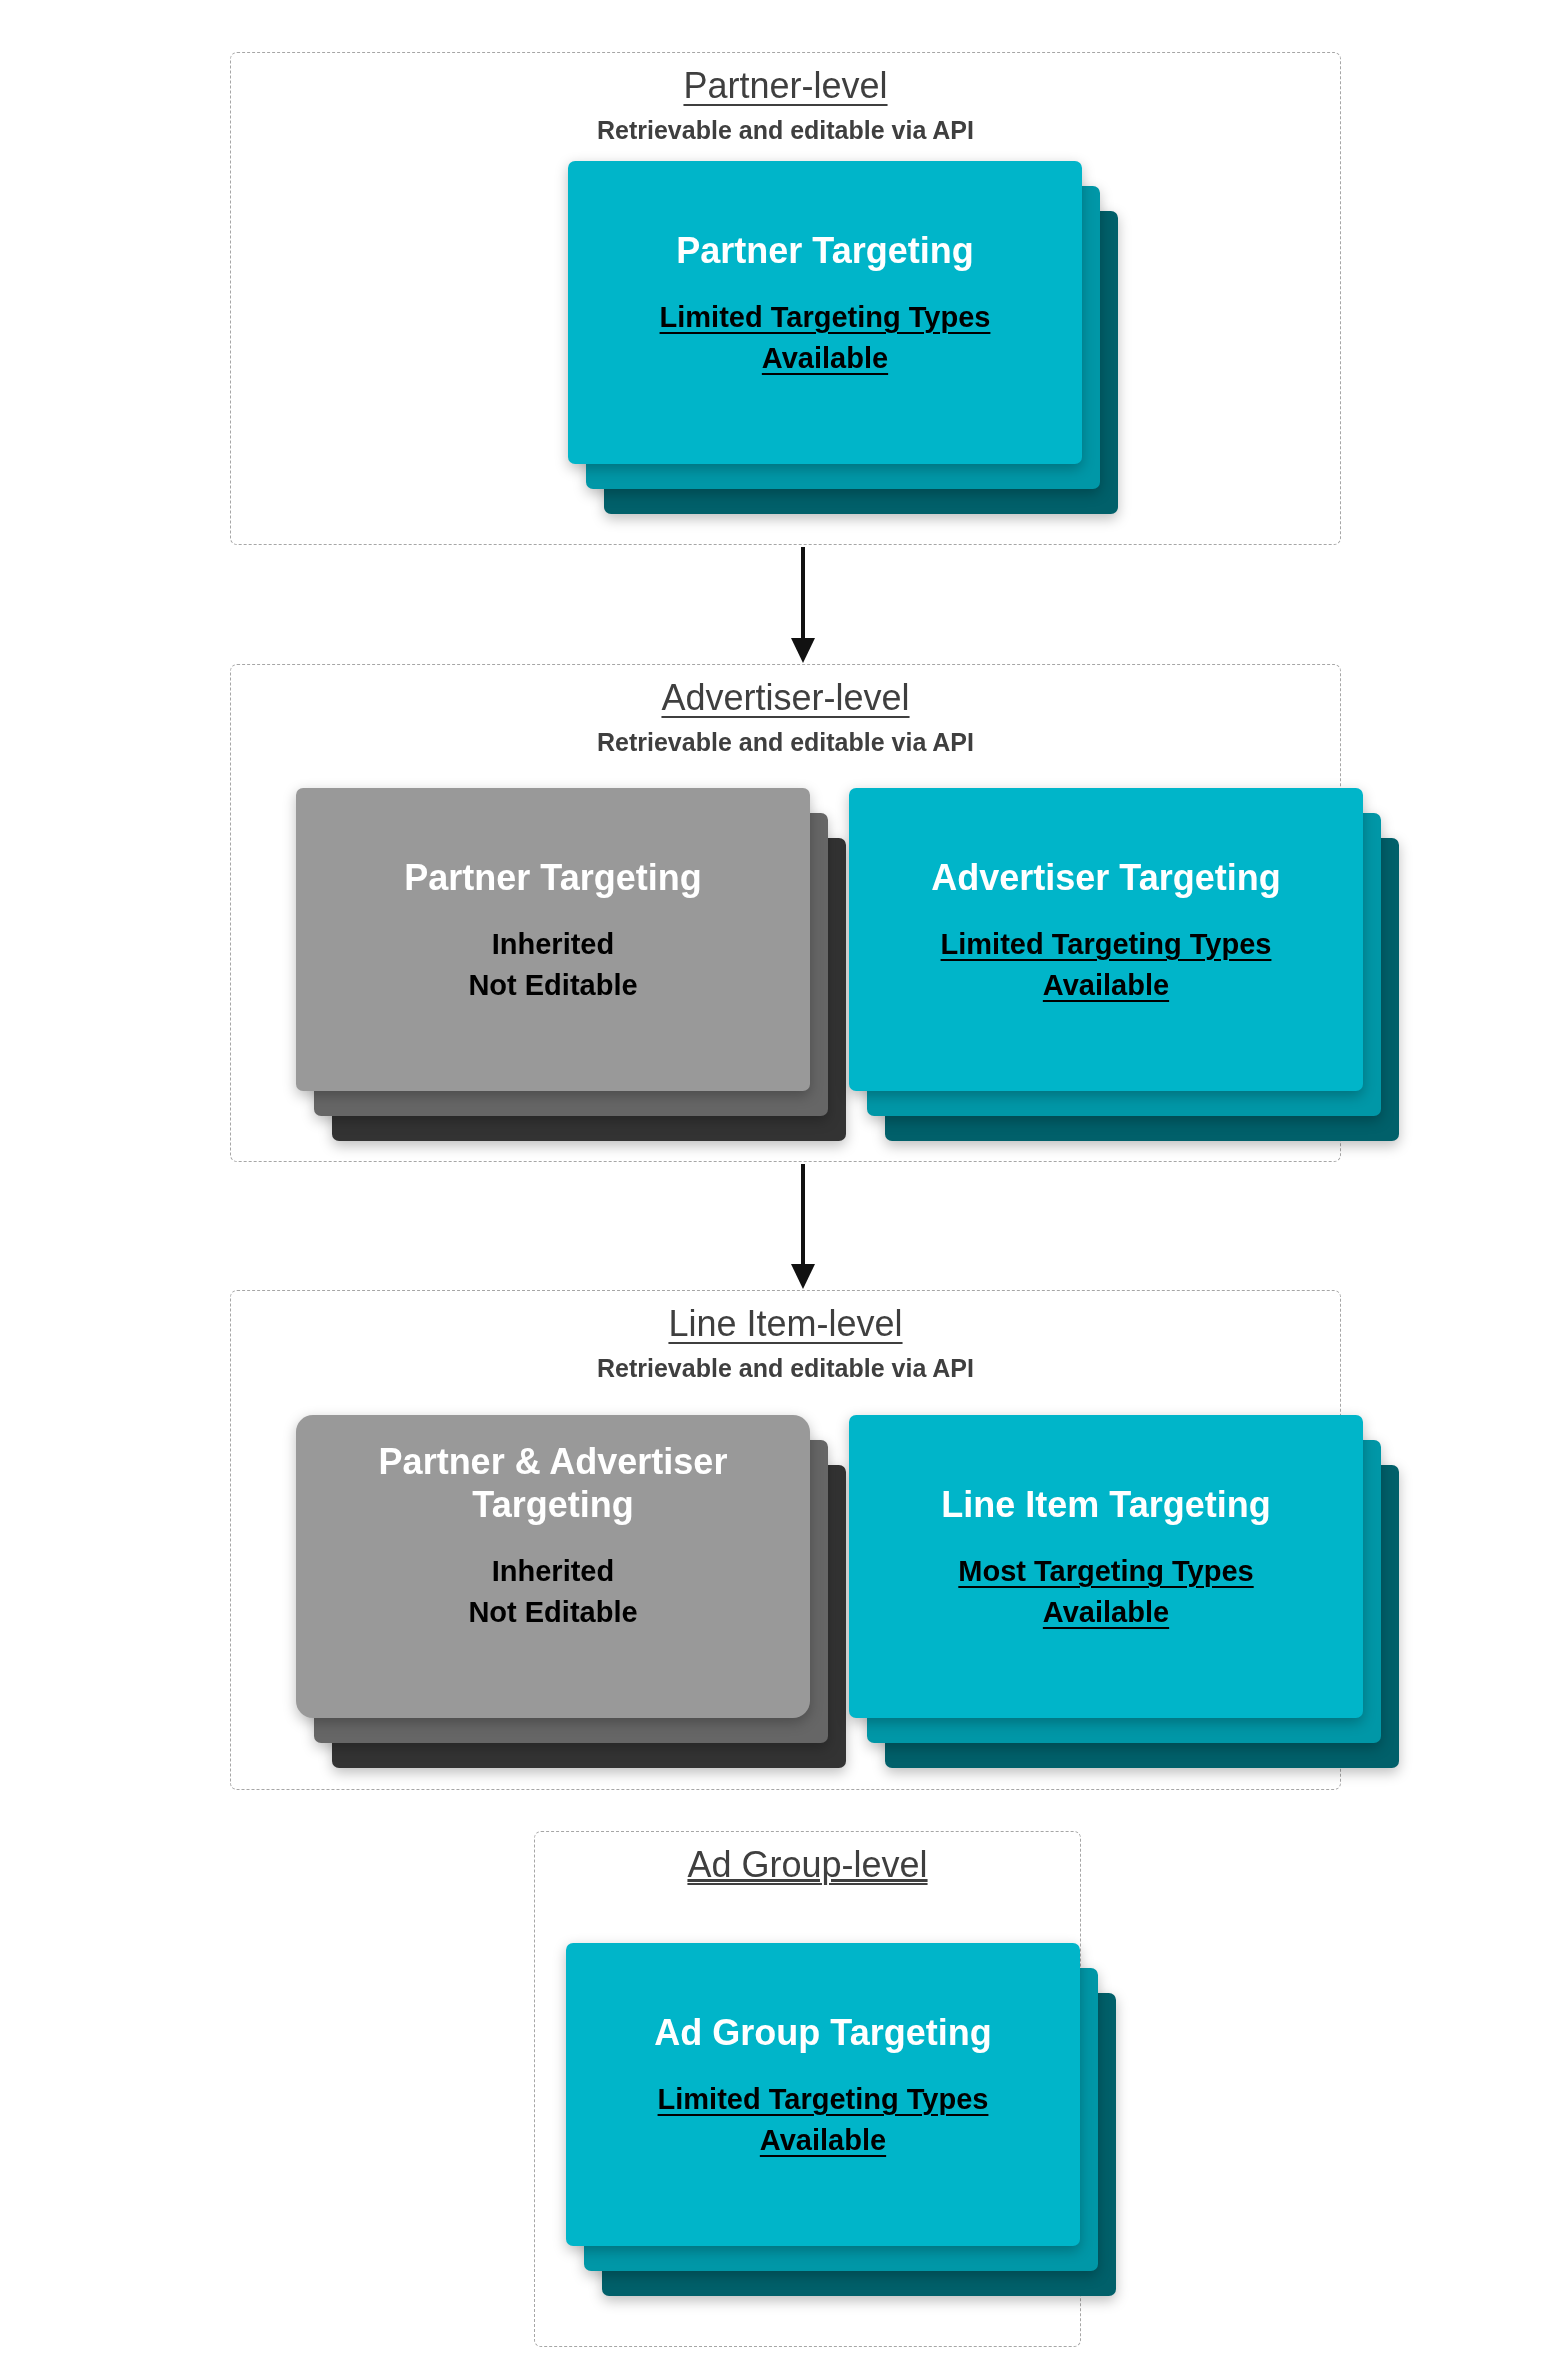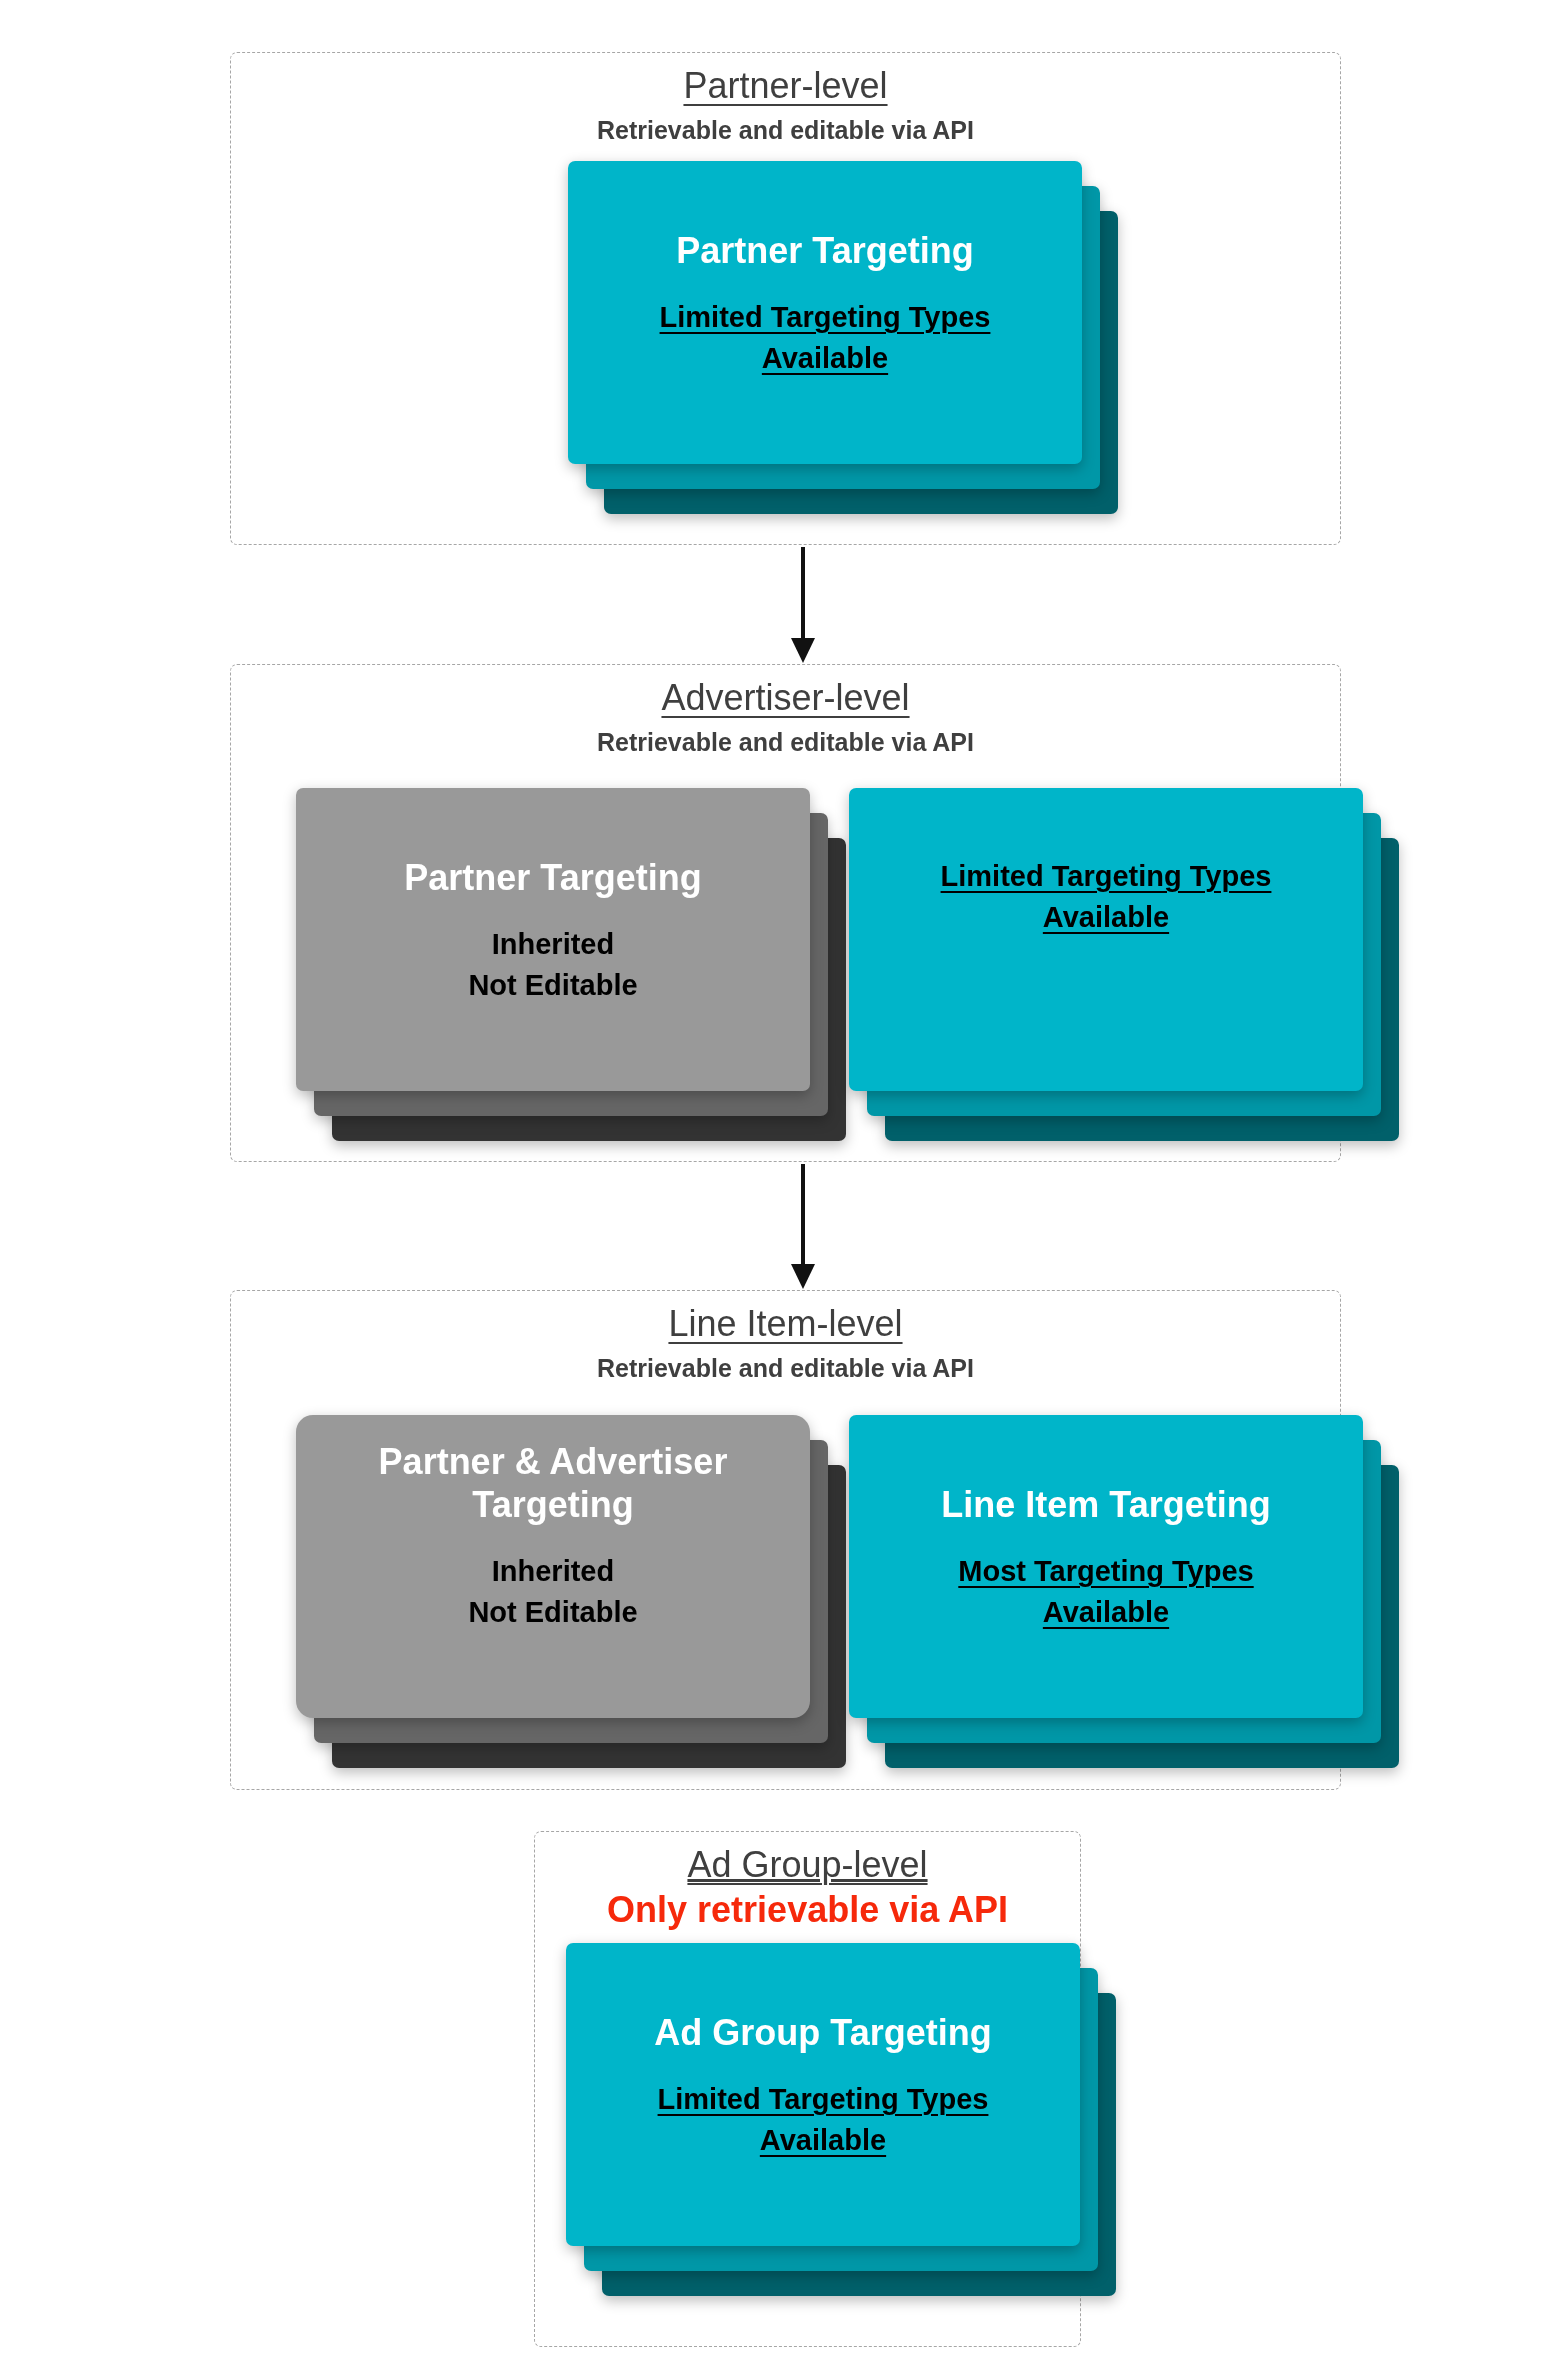--- a/index.html
+++ b/index.html
@@ -69,20 +69,21 @@
     <div class="card front">
       <div class="card-heading">Partner Targeting</div>
       <div class="card-sub">Inherited
 Not Editable</div>
     </div>
   </div>
   <div class="stack teal" style="left:849px;top:788px;">
     <div class="card back"></div>
     <div class="card mid"></div>
     <div class="card front">
+      <div class="card-heading">Advertiser Targeting</div>
       <div class="card-sub underlined">Limited Targeting Types
 Available</div>
     </div>
   </div>
 
   <div class="arrow" style="left:787px;top:1164px;height:125px;">
     <div class="shaft"></div>
     <div class="head"></div>
   </div>
 
@@ -105,21 +106,20 @@
     <div class="card mid"></div>
     <div class="card front">
       <div class="card-heading">Line Item Targeting</div>
       <div class="card-sub underlined">Most Targeting Types
 Available</div>
     </div>
   </div>
 
   <section class="level-box" style="left:534px;top:1831px;width:547px;height:516px;">
     <div class="sec-title" style="top:10.7px;text-decoration:underline;"><span class="u">Ad Group-level</span></div>
-    <div class="sec-sub red" style="top:55px;font-size:36px;">Only retrievable via API</div>
   </section>
   <div class="stack teal" style="left:566px;top:1943px;">
     <div class="card back"></div>
     <div class="card mid"></div>
     <div class="card front">
       <div class="card-heading">Ad Group Targeting</div>
       <div class="card-sub underlined">Limited Targeting Types
 Available</div>
     </div>
   </div>

